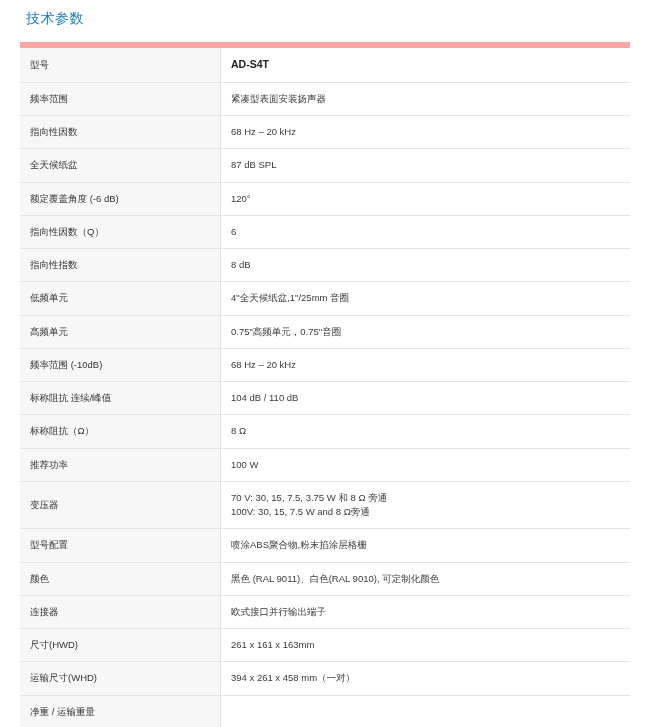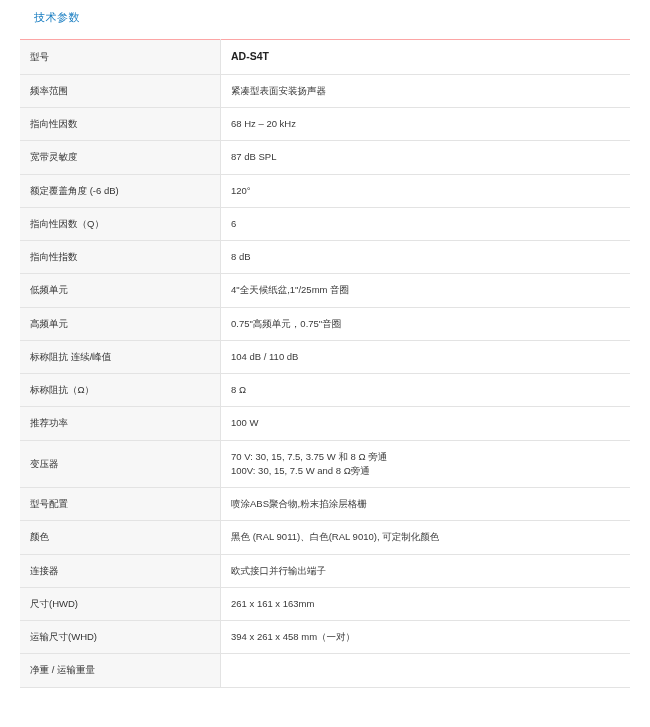--- a/index.html
+++ b/index.html
@@ -14,38 +14,38 @@
     color: #333333;
     overflow: hidden;
   }
   .page {
     width: 650px;
     box-sizing: border-box;
     padding: 0 20px;
   }
   .page-title {
     color: #1a7ec2;
-    font-size: 11px;
+    font-size: 14px;
     font-weight: normal;
-    margin: 10px 0 14px 12px;
+    margin: 10px 0 14px 4px;
     padding-left: 2px;
     letter-spacing: 0.5px;
     font-family: Liberation Mono, monospace;
   }
   table.spec-table {
     width: 610px;
     border-collapse: collapse;
     table-layout: fixed;
     font-size: 9.5px;
   }
   table.spec-table tr {
     border-bottom: 1px solid #e3e3e3;
   }
   table.spec-table tr:first-child {
-    border-top: 1px solid #fca5a5;
+    border-top: 6px solid #fca5a5;
   }
   table.spec-table td {
     padding: 9px 10px;
     vertical-align: middle;
     line-height: 1.5;
   }
   td.spec-label {
     width: 180px;
     background: #f7f7f7;
     color: #333333;
@@ -87,21 +87,21 @@
             <span class="val-line">紧凑型表面安装扬声器</span>
           </td>
         </tr>
         <tr>
           <td class="spec-label">指向性因数</td>
           <td class="spec-value">
             <span class="val-line">68 Hz – 20 kHz</span>
           </td>
         </tr>
         <tr>
-          <td class="spec-label">宽带灵敏度</td>
+          <td class="spec-label">全天候纸盆</td>
           <td class="spec-value">
             <span class="val-line">87 dB SPL</span>
           </td>
         </tr>
         <tr>
           <td class="spec-label">额定覆盖角度 (-6 dB)</td>
           <td class="spec-value">
             <span class="val-line">120°</span>
           </td>
         </tr>
@@ -120,20 +120,26 @@
         <tr>
           <td class="spec-label">低频单元</td>
           <td class="spec-value">
             <span class="val-line">4"全天候纸盆,1"/25mm 音圈</span>
           </td>
         </tr>
         <tr>
           <td class="spec-label">高频单元</td>
           <td class="spec-value">
             <span class="val-line">0.75"高频单元，0.75"音圈</span>
+          </td>
+        </tr>
+        <tr>
+          <td class="spec-label">频率范围 (-10dB)</td>
+          <td class="spec-value">
+            <span class="val-line">68 Hz – 20 kHz</span>
           </td>
         </tr>
         <tr>
           <td class="spec-label">标称阻抗 连续/峰值</td>
           <td class="spec-value">
             <span class="val-line">104 dB / 110 dB</span>
           </td>
         </tr>
         <tr>
           <td class="spec-label">标称阻抗（Ω）</td>

